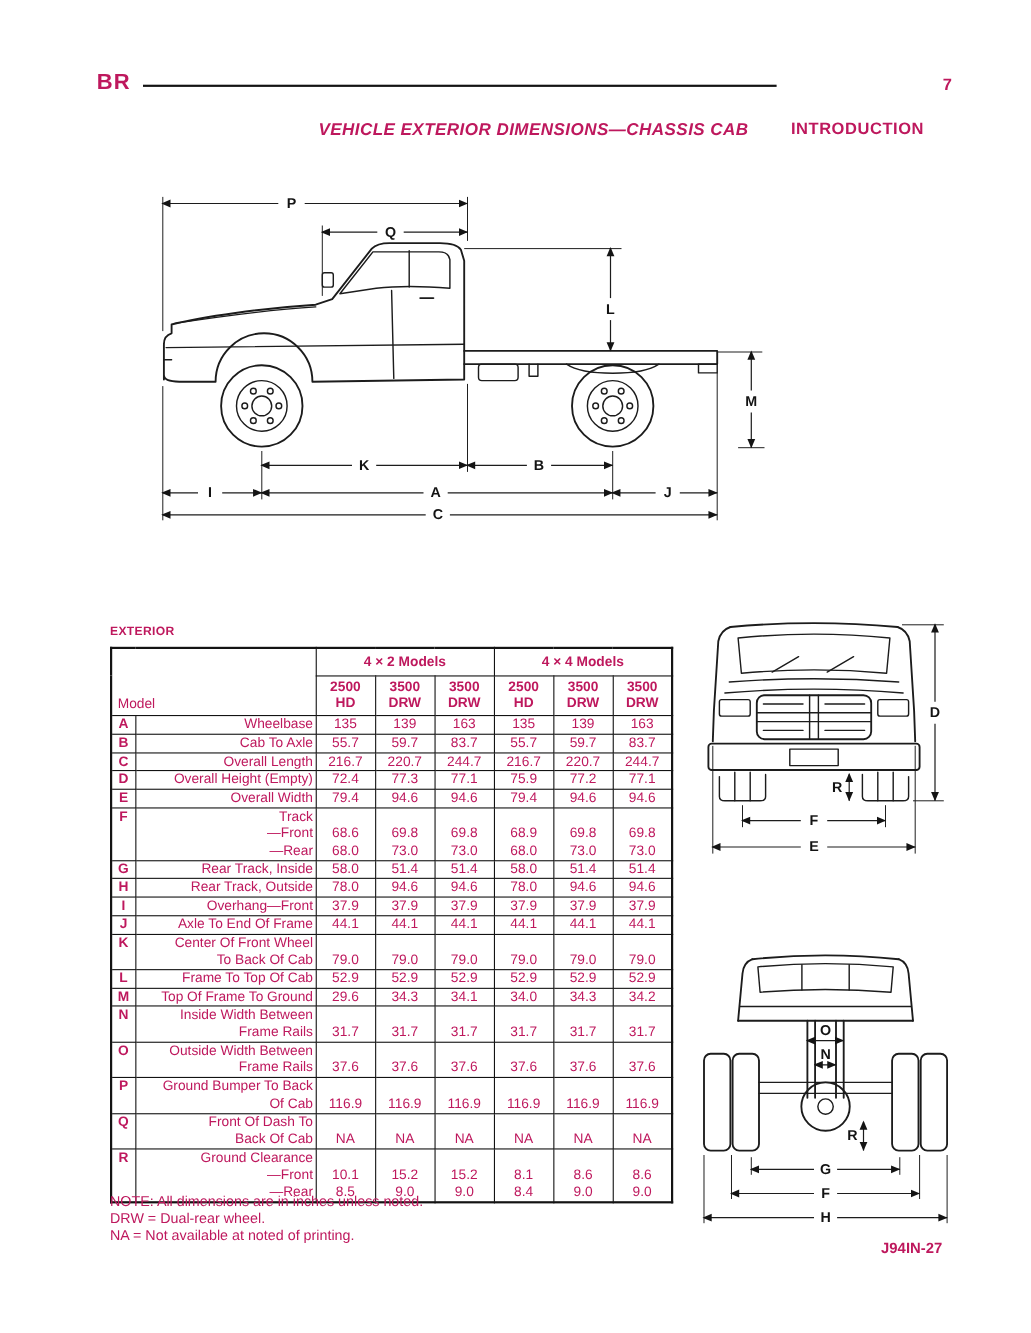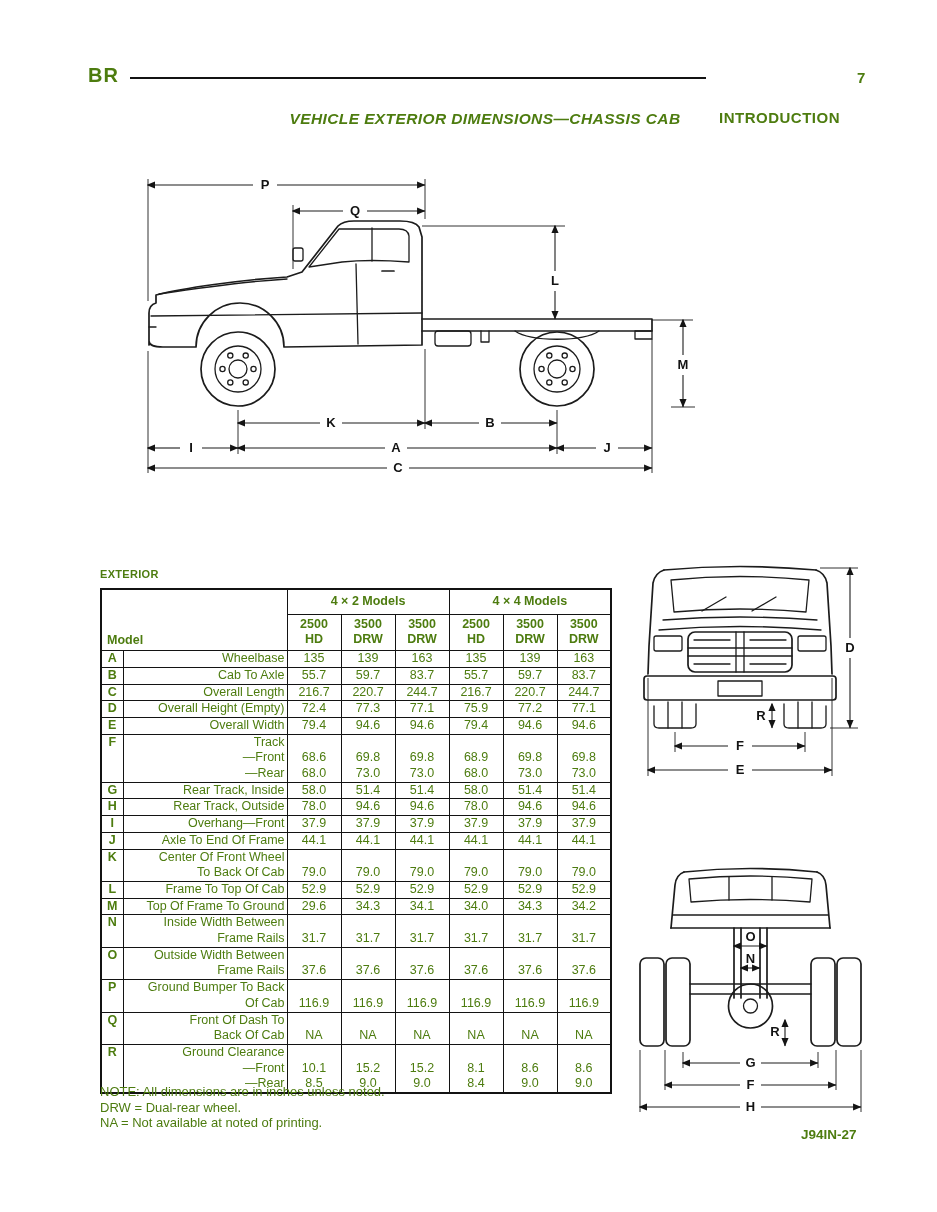--- a/index.html
+++ b/index.html
@@ -1,40 +1,40 @@
 <!DOCTYPE html>
 <html><head>
 <meta charset="utf-8">
 <style>
   * { margin:0; padding:0; box-sizing:border-box; }
   html,body { background:#fff; }
   .page {
     position:relative; width:937px; height:1212px; background:#ffffff;
-    font-family:"Liberation Sans", sans-serif; color:#4d7c0f; overflow:hidden;
+    font-family:"Liberation Sans", sans-serif; color:#be185d; overflow:hidden;
   }
   .abs { position:absolute; }
 
   
   .hdr-left  { left:88px;  top:64px; font-size:20px; font-weight:bold; letter-spacing:1px; }
   .hdr-rule  { left:130px; top:77px; width:576px; height:2px; background:#131313; }
   .hdr-right { left:719px; top:69px; font-size:15px; font-weight:bold; letter-spacing:0.5px;margin-top:40px; }
   .hdr-page  { left:857px; top:69px; font-size:15px; font-weight:bold; }
 
   
   .title { left:200px; top:110px; width:570px; text-align:center;
            font-size:15.5px; font-weight:bold; font-style:italic; letter-spacing:0.4px; }
 
   .section-label { left:100px; top:568px; font-size:11px; font-weight:bold; letter-spacing:0.3px; }
 
   
   .dim-table { position:absolute; left:100px; top:588px; width:512px;
                border-collapse:collapse; table-layout:fixed; background:#fff;
                border:2px solid #131313; }
   .dim-table th, .dim-table td { border:1px solid #131313; font-size:12.5px; line-height:15.7px; }
-  .h-model { text-align:left; vertical-align:bottom; font-weight:bold; font-size:13.5px; padding:2px 4px 1px 5px; }
+  .h-model { text-align:left; vertical-align:bottom; font-weight:normal; font-size:13.5px; padding:2px 4px 1px 5px; }
   .h-group { text-align:center; font-weight:bold; font-size:13.5px; padding:4px 0; }
   .h-col   { text-align:center; font-weight:bold; font-size:13px; line-height:14.5px; white-space:pre-line; padding:2px 0; }
   .c-letter { text-align:center; font-weight:bold; vertical-align:top; }
   .c-label  { text-align:right; padding:0 2px 0 5px; white-space:pre-line; vertical-align:top; }
   .c-label .sub { padding-left:14px; }
   .c-val    { text-align:center; vertical-align:bottom; }
 
   
   .notes { left:100px; top:1084px; font-size:13px; line-height:15.5px; }
   .figcode { left:801px; top:1127px; font-size:13.5px; font-weight:bold; }

